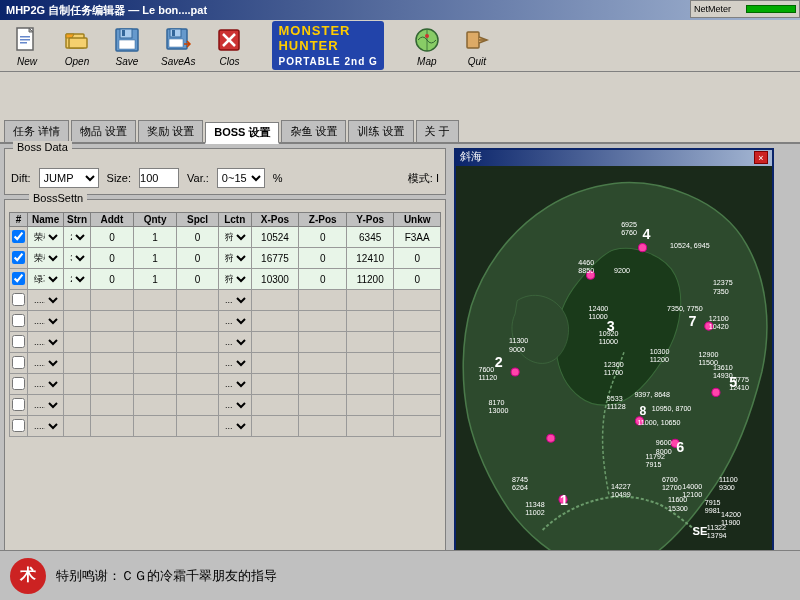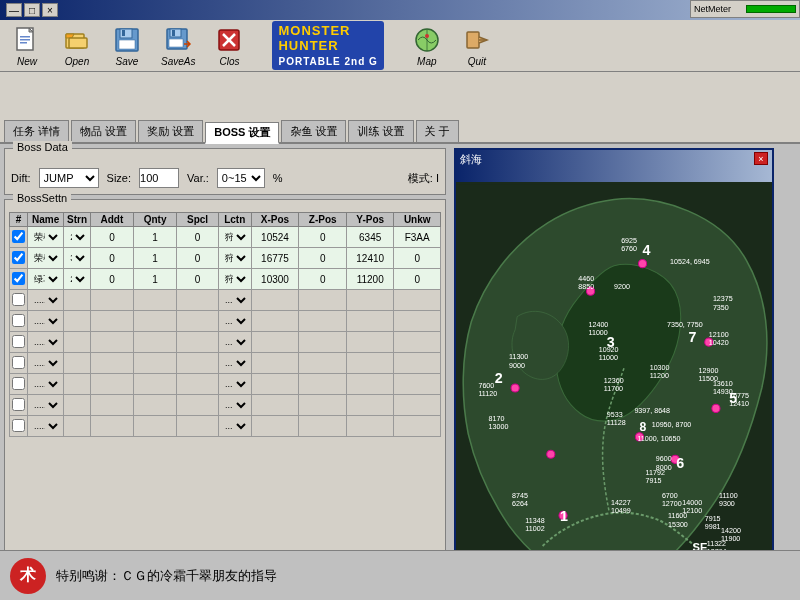--- a/index.html
+++ b/index.html
@@ -141,21 +141,21 @@
     
     .boss-settn-box {
       border: 1px solid #808080;
       background: #d4d0c8;
       padding: 4px;
       position: relative;
       flex: 1;
     }
     .boss-settn-label {
       position: absolute;
-      top: -8px; left: 8px;
+      top: -8px; left: 24px;
       background: #d4d0c8;
       padding: 0 4px;
       font-size: 11px;
     }
     .boss-table {
       width: 100%;
       border-collapse: collapse;
       margin-top: 8px;
       font-size: 10px;
     }
@@ -236,23 +236,23 @@
       width: 320px;
       height: 430px;
       position: relative;
       overflow: hidden;
     }
     .map-title-bar {
       background: linear-gradient(to right, #0a246a, #a6b8d4);
       color: white;
       padding: 2px 4px;
       display: flex;
-      align-items: flex-start;
+      align-items: flex-end;
       justify-content: space-between;
-      height: 32px;
+      height: 16px;
       font-size: 11px;
     }
     .map-close-btn {
       background: #cc2222;
       color: white;
       border: 1px solid #800000;
       width: 14px; height: 13px;
       font-size: 9px;
       cursor: pointer;
       display: flex; align-items: center; justify-content: center;
@@ -277,20 +277,21 @@
       border: 1px solid #808080;
       font-size: 9px;
       padding: 1px 3px;
       display: flex; align-items: center; justify-content: space-between;
     }
   </style>
 </head>
 <body>
 
 <div class="title-bar">
+  <span class="title-bar-text">MHP2G 自制任务编辑器 — Le bon....pat</span>
   <div class="title-bar-controls">
     <button class="title-bar-btn">—</button>
     <button class="title-bar-btn">□</button>
     <button class="title-bar-btn">×</button>
   </div>
 </div>
 
 <div class="netmeter" style="position:absolute;top:0;right:0;z-index:100;width:110px;height:18px;background:#d4d0c8;border:1px solid #808080;display:flex;align-items:center;padding:1px 3px;gap:4px;">
   <span style="font-size:9px;">NetMeter</span>
   <div style="height:8px;background:#00aa00;width:50px;border:1px solid #006600;"></div>

